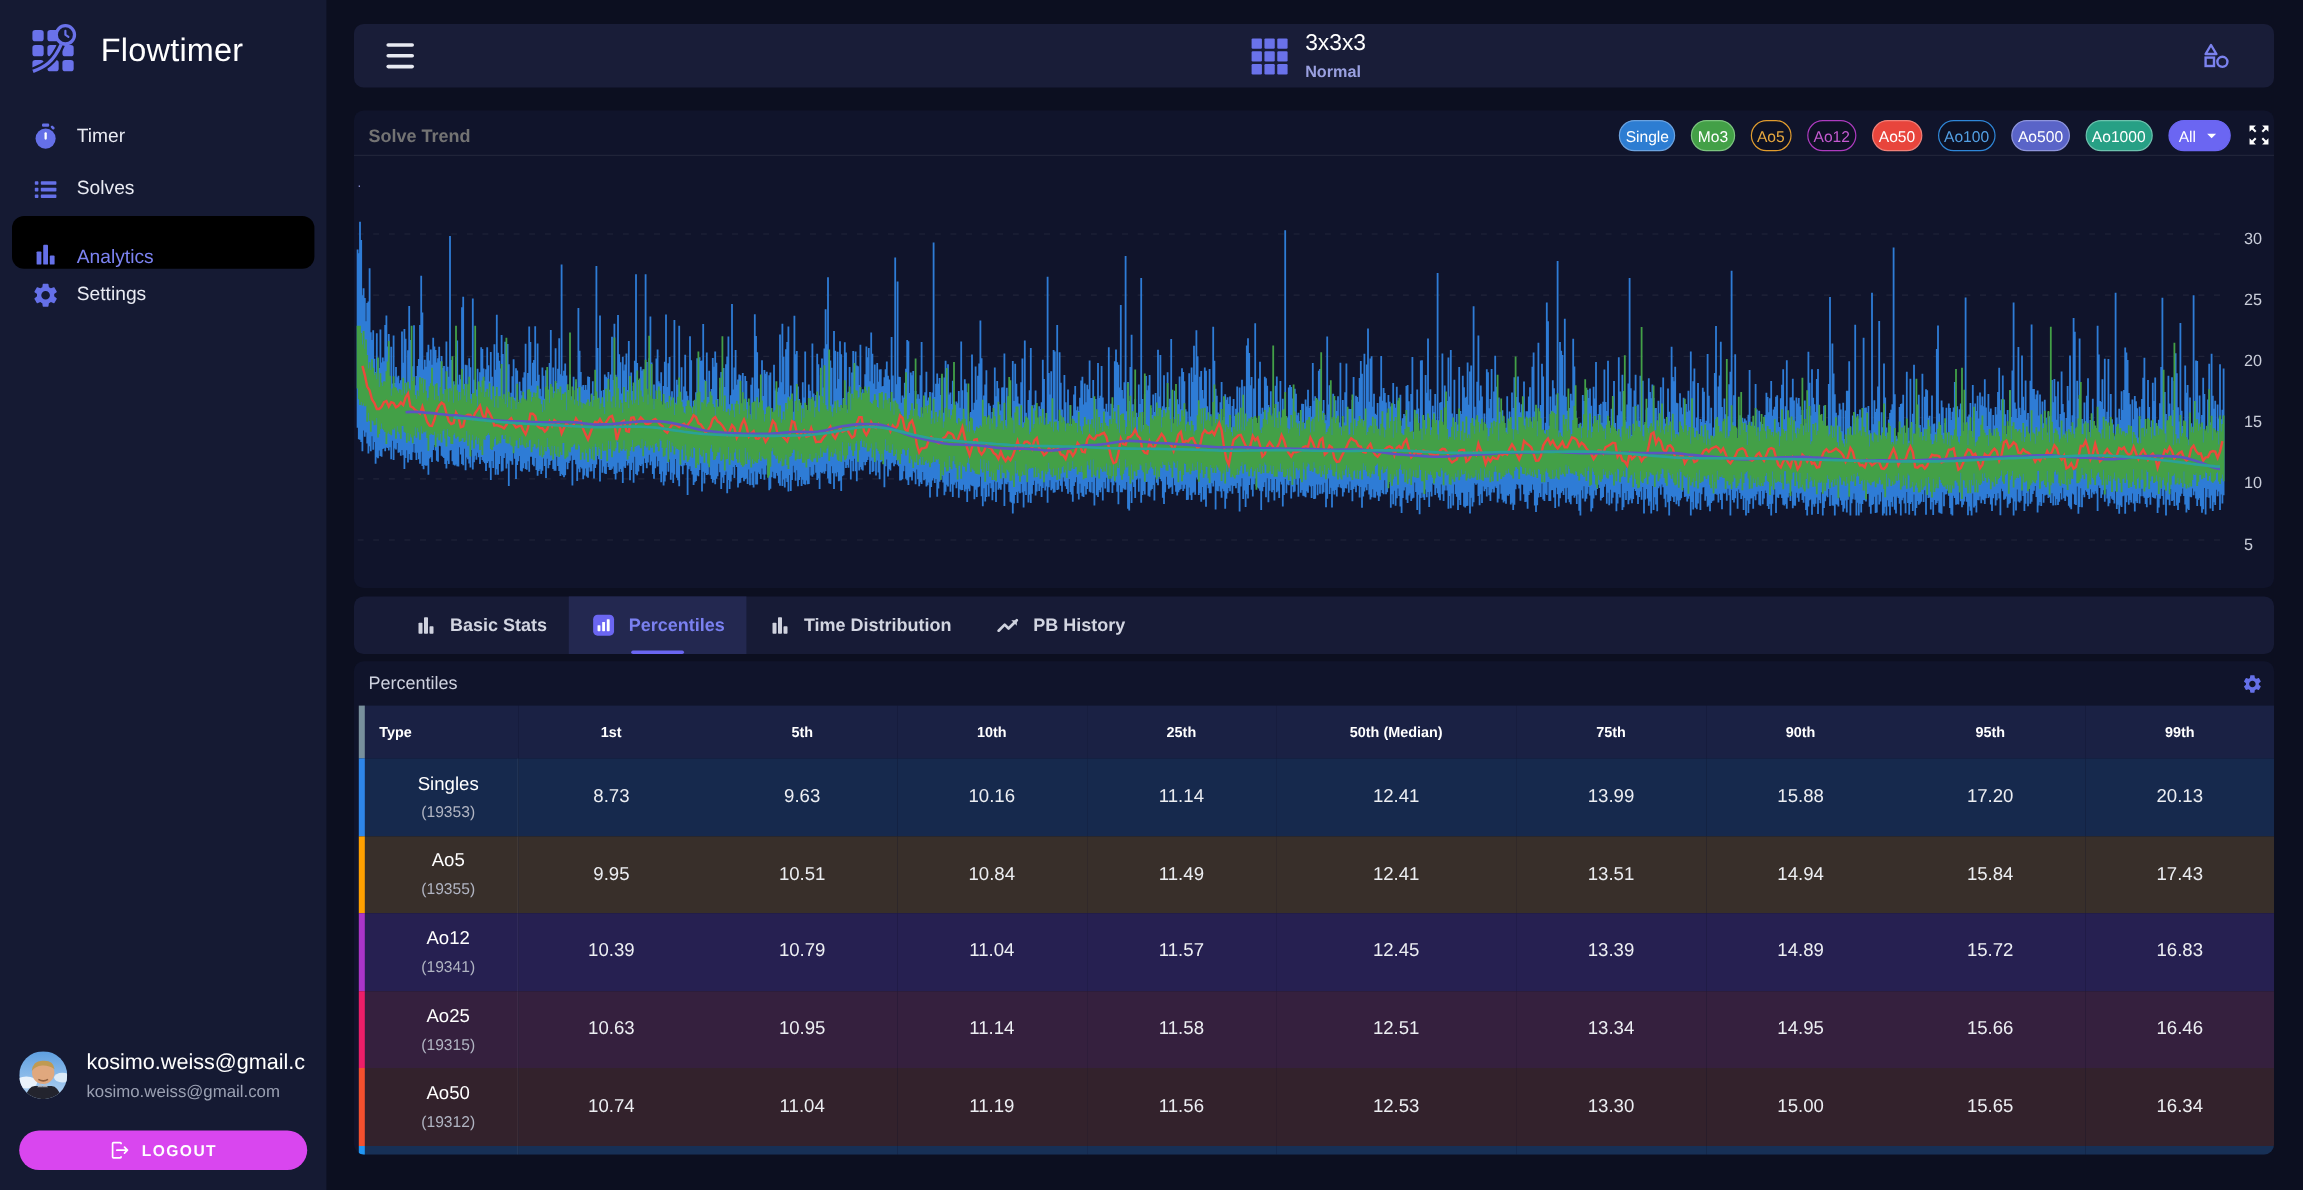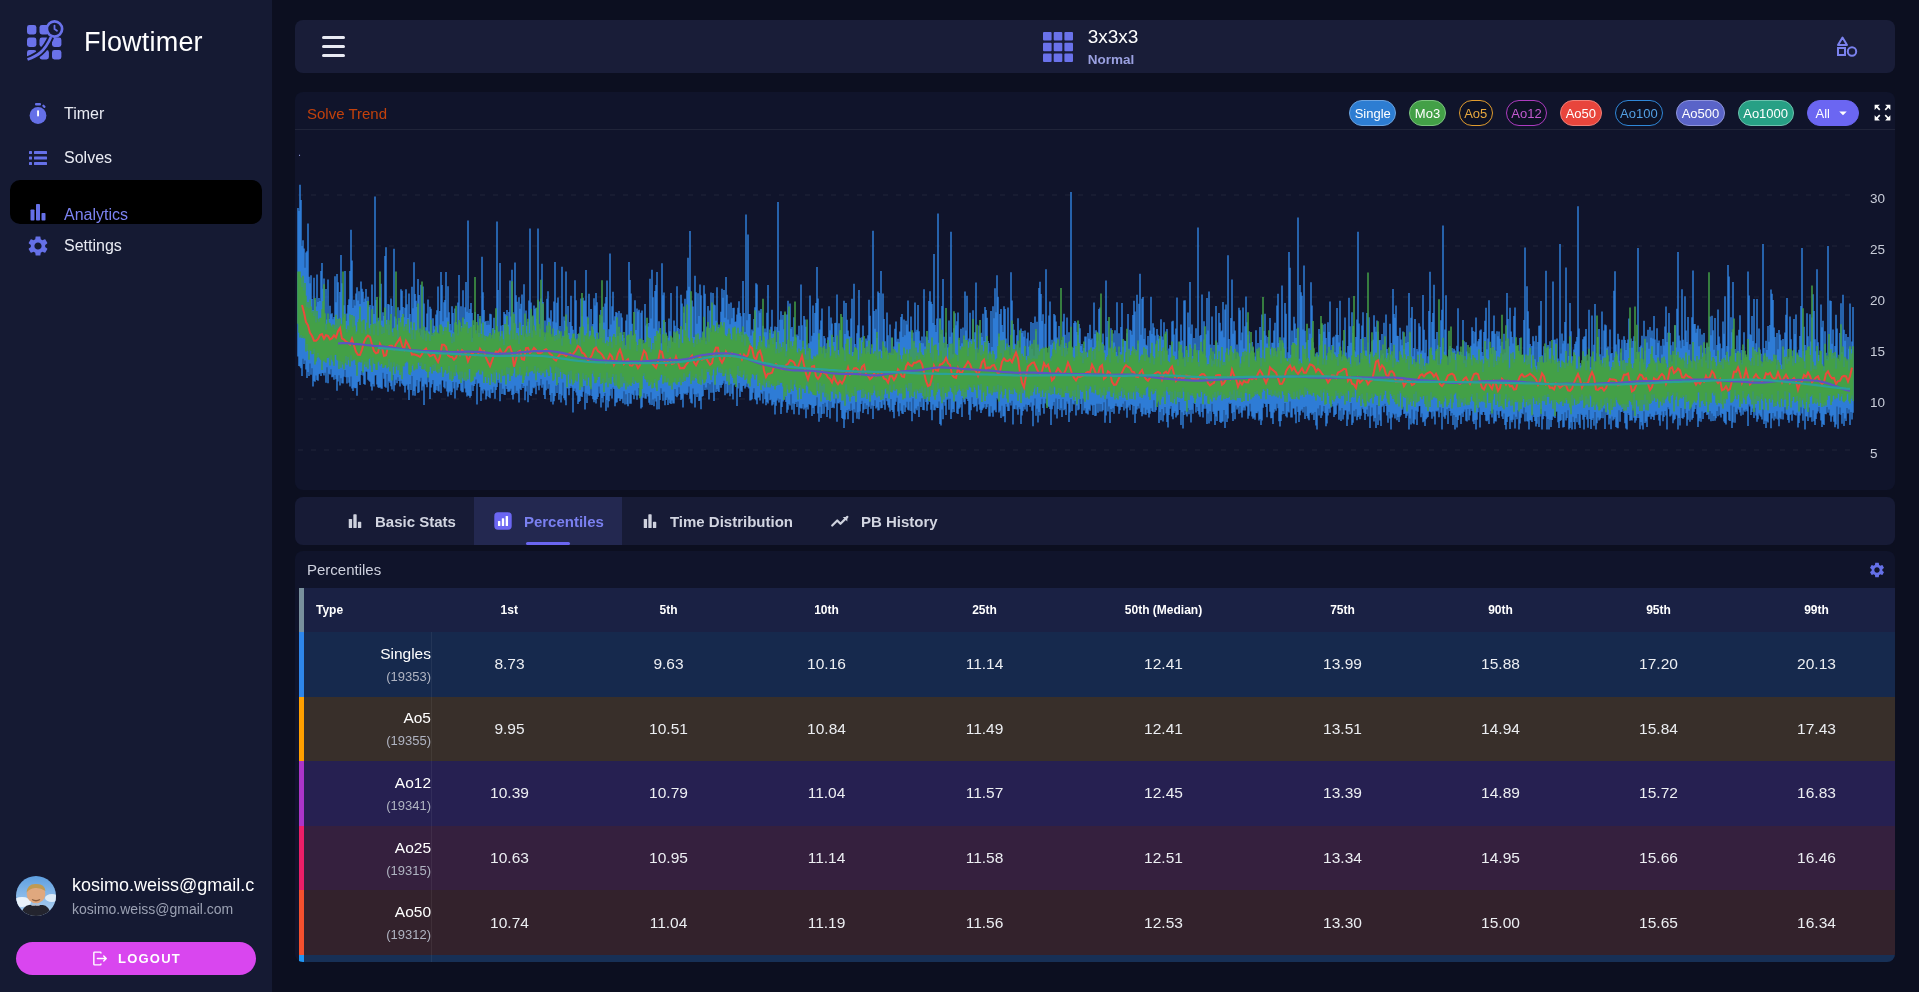--- a/index.html
+++ b/index.html
@@ -23,39 +23,39 @@
 .topbar { position:absolute; left:23px; top:20px; width:1600px; height:53px; background:#191d38; border-radius:8px; }
 .burger { position:absolute; left:27px; top:16px; width:23px; height:21px; }
 .burger div { height:2.5px; background:#e8eaf2; border-radius:2px; margin-bottom:6.5px; }
 .tb-center { position:absolute; left:0; right:0; top:0; height:53px; display:flex; align-items:center; justify-content:center; transform:translateX(-5px); }
 .tb-grid { width:32px; height:32px; margin-right:14px; }
 .tb-txt .l1 { color:#fff; font-size:19px; }
 .tb-txt .l2 { color:#9aa0e0; font-size:13.5px; margin-top:4px;font-weight:bold; }
 .tb-shapes { position:absolute; right:36px; top:15px; width:24px; height:24px; }
 .chartcard { position:absolute; left:23px; top:92px; width:1600px; height:398px; background:#10142b; border-radius:8px; }
 .chart-head { position:absolute; left:0; top:0; right:0; height:38px; display:flex; align-items:center; padding:5px 12px 0 12px; border-bottom:1px solid rgba(255,255,255,0.07); }
-.chart-title { color:#c2410c; font-size:15px; font-weight:400; }
+.chart-title { color:#737373; font-size:15px; font-weight:700; }
 .chips { margin-left:auto; display:flex; align-items:center; gap:13px; margin-right:24px; }
 .chip { height:26px; border-radius:13px; display:flex; align-items:center; padding:0 4.5px; font-size:13px; border:1.5px solid transparent; }
 .expandic { position:absolute; right:2px; top:10px; z-index:2; }
 .tabs { position:absolute; left:23px; top:497px; width:1600px; height:48px; background:#171b36; border-radius:8px; display:flex; align-items:center; padding-left:32px; }
 .tab { display:flex; align-items:center; height:48px; padding:0 18px; color:#d2d5e1; font-size:15px; font-weight:700; position:relative; }
 .tab .tic { margin-right:10px; }
 .tab.active { background:#232850; color:#7a80f0; }
 .tab.active::after { content:""; position:absolute; left:50%; margin-left:-22px; bottom:0; width:44px; height:3px; background:#6b66f2; border-radius:2px; }
 .perccard { position:absolute; left:23px; top:551px; width:1600px; height:411px; background:#10142b; border-radius:8px; overflow:hidden; }
 .perc-head { height:37px; display:flex; align-items:center; padding:0 12px; }
 .perc-title { color:#ced1de; font-size:15px; }
 .perc-gear { margin-left:auto; margin-right:-3px; }
 table.ptable { width:1594px; margin-left:4px; border-collapse:collapse; table-layout:fixed; }
 .ptable th, .ptable td { font-weight:400; }
 .ptable thead th { height:44px; background:#1a2144; color:#fff; font-size:12px; font-weight:700; text-align:center; }
 .ptable thead th.tcol { text-align:left; padding-left:12px; border-left:5px solid #78909c; }
 .ptable td { height:64.6px; text-align:center; color:#eceef2; font-size:15.5px; }
-.ptable td.tcol { text-align:right; padding-left:12px; border-right:1px solid rgba(255,255,255,0.06); }
+.ptable td.tcol { text-align:center; padding-left:12px; border-right:1px solid rgba(255,255,255,0.06); }
 .tmain { color:#fff; font-size:15.5px; }
 .tsub { color:#b0b4c2; font-size:13px; margin-top:6px; }
 </style>
 </head>
 <body>
 <div class="sidebar">
   <div class="logo">
     <svg width="37" height="37" viewBox="0 0 37 37" style="overflow:visible">
 <g fill="#6a72ea">
           <rect x="0" y="1" width="9.4" height="9.4" rx="2.4"></rect>

